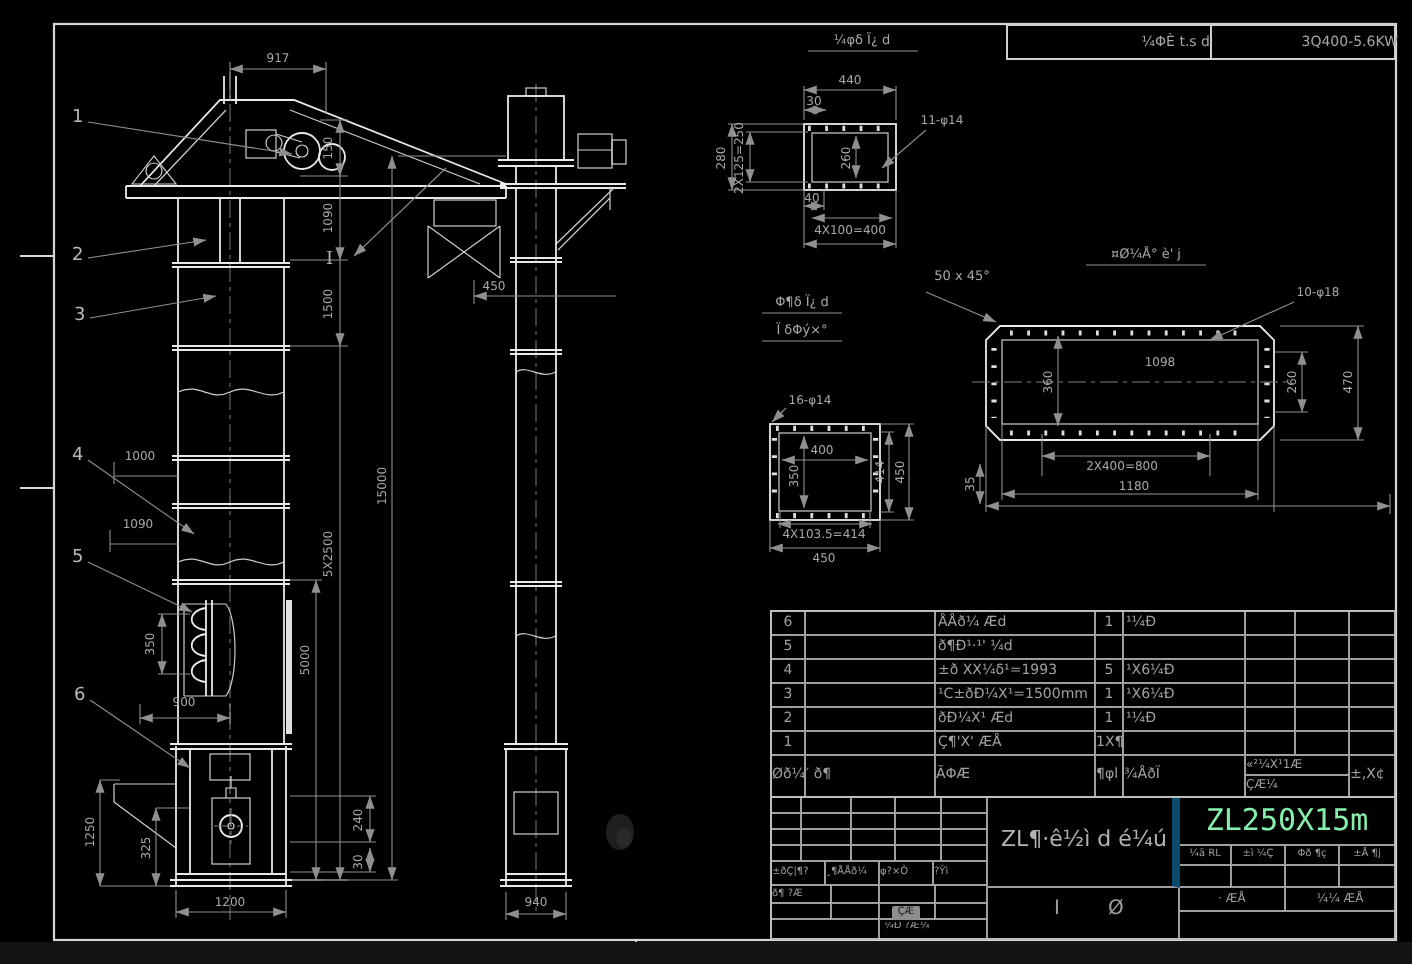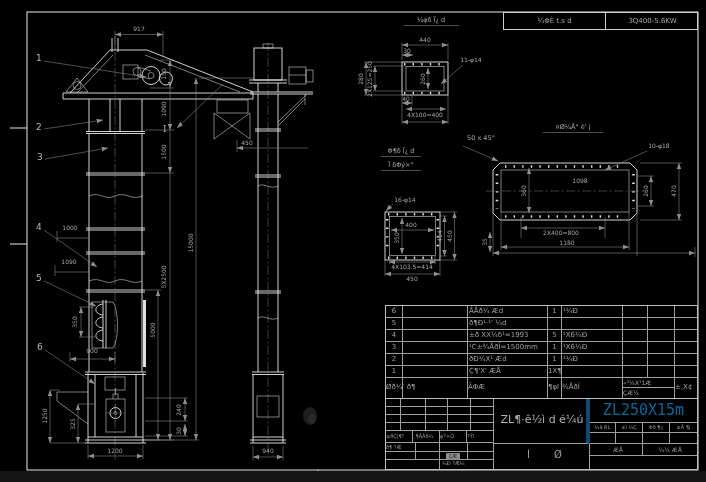--- a/index.html
+++ b/index.html
@@ -14,21 +14,21 @@
   .bt {stroke:#dedede;stroke-width:2.6;stroke-dasharray:1.4 7.2;fill:none;}
   .fr {stroke:#d6d6d6;stroke-width:1.1;fill:none;}
   
   .t  {font-family:"DejaVu Sans",sans-serif;font-size:6px;fill:#a8a8a8;}
   .t7 {font-family:"DejaVu Sans",sans-serif;font-size:6.5px;fill:#a8a8a8;}
   .bal{font-family:"DejaVu Sans",sans-serif;font-size:9px;fill:#b8b8b8;}
   .sec{font-family:"DejaVu Serif",serif;font-size:9px;fill:#b0b0b0;}
   
   .hdr{position:absolute;left:503px;top:12px;width:195px;height:18px;display:grid;
        grid-template-columns:101px 94px;border:1px solid #cfcfcf;box-sizing:border-box;}
-  .hdr>div{font-size:7px;color:#a8a8a8;text-align:center;line-height:16px;overflow:hidden;white-space:nowrap;}
+  .hdr>div{font-size:7px;color:#a8a8a8;text-align:right;line-height:16px;overflow:hidden;white-space:nowrap;}
   .hdr>div+div{border-left:1px solid #cfcfcf;}
   .pt{position:absolute;left:385px;top:305px;width:313px;border:1px solid #bdbdbd;box-sizing:border-box;background:#000;}
   .ptr{display:grid;grid-template-columns:17px 65px 80px 14px 61px 25px 27px 22px;height:12px;}
   .ptr>div{border-right:1px solid #9f9f9f;border-bottom:1px solid #9f9f9f;overflow:hidden;white-space:nowrap;
            font-size:7px;line-height:11px;color:#a0a0a0;padding:0 1px;box-sizing:border-box;}
   .ptr>div:last-child{border-right:none;}
   .ptr>div.c{text-align:center;padding:0;}
   .pth{display:grid;grid-template-columns:17px 65px 80px 14px 61px 52px 22px;height:20px;}
   .pth>div{border-right:1px solid #9f9f9f;overflow:hidden;white-space:nowrap;font-size:7px;color:#a0a0a0;
            text-align:left;line-height:19px;box-sizing:border-box;}
@@ -336,21 +336,21 @@
     <div>±ð XΧ¼δ¹=1993</div>
     <div class="c">5</div>
     <div>¹Χ6¼Ð</div>
     <div></div>
     <div></div>
     <div></div>
   </div>
   <div class="ptr">
     <div class="c">3</div>
     <div></div>
-    <div>¹C±¾ÅðÏ=1500mm</div>
+    <div>¹C±ðÐ¼X¹=1500mm</div>
     <div class="c">1</div>
     <div>¹Χ6¼Ð</div>
     <div></div>
     <div></div>
     <div></div>
   </div>
   <div class="ptr">
     <div class="c">2</div>
     <div></div>
     <div>ðÐ¼X¹ Æd</div>
@@ -428,21 +428,21 @@
 
   <div class="abs" style="left:108px;top:0;width:96px;height:45px;border-right:4px solid #0c4a6e;border-bottom:1px solid #9f9f9f;text-align:center;">
     <div class="abs" style="left:0;top:14px;width:96px;font-size:11px;color:#b3b3b3;text-align:center;">ZL¶·ê½ì d é¼ú</div>
   </div>
   <div class="abs" style="left:108px;top:45px;width:96px;height:25px;border-right:1px solid #9f9f9f;">
     <div class="abs" style="left:33px;top:5px;font-size:10px;color:#9d9d9d;">Ì</div>
     <div class="abs" style="left:60px;top:5px;font-size:10px;color:#9d9d9d;">Ø</div>
   </div>
 
   <div class="abs" style="left:204px;top:0;width:107px;height:70px;">
-    <div class="abs" style="left:0;top:0;width:107px;height:24px;border-bottom:1px solid #9f9f9f;font-family:'DejaVu Sans Mono',monospace;font-size:15px;color:#0369a1;text-align:center;line-height:23px;">ZL250X15m</div>
+    <div class="abs" style="left:0;top:0;width:107px;height:24px;border-bottom:1px solid #9f9f9f;font-family:'DejaVu Sans Mono',monospace;font-size:15px;color:#86efac;text-align:center;line-height:23px;">ZL250X15m</div>
     <div class="abs tiny cell" style="left:0;top:24px;width:26px;height:10px;line-height:9px;text-align:center;">¼ã RL</div>
     <div class="abs tiny cell" style="left:26px;top:24px;width:27px;height:10px;line-height:9px;text-align:center;">±ì ¼Ç</div>
     <div class="abs tiny cell" style="left:53px;top:24px;width:27px;height:10px;line-height:9px;text-align:center;">Φð ¶ç</div>
     <div class="abs tiny cell" style="left:80px;top:24px;width:27px;height:10px;line-height:9px;text-align:center;border-right:none;">±Å ¶j</div>
     <div class="abs cell" style="left:0;top:34px;width:26px;height:11px;"></div>
     <div class="abs cell" style="left:26px;top:34px;width:27px;height:11px;"></div>
     <div class="abs cell" style="left:53px;top:34px;width:27px;height:11px;"></div>
     <div class="abs cell" style="left:80px;top:34px;width:27px;height:11px;border-right:none;"></div>
     <div class="abs cell tiny" style="left:0;top:45px;width:53px;height:12px;line-height:11px;text-align:center;font-size:6px;">· ÆÅ</div>
     <div class="abs tiny" style="left:53px;top:45px;width:54px;height:12px;line-height:11px;text-align:center;font-size:6px;border-bottom:1px solid #9f9f9f;">¼¼ ÆÅ</div>

